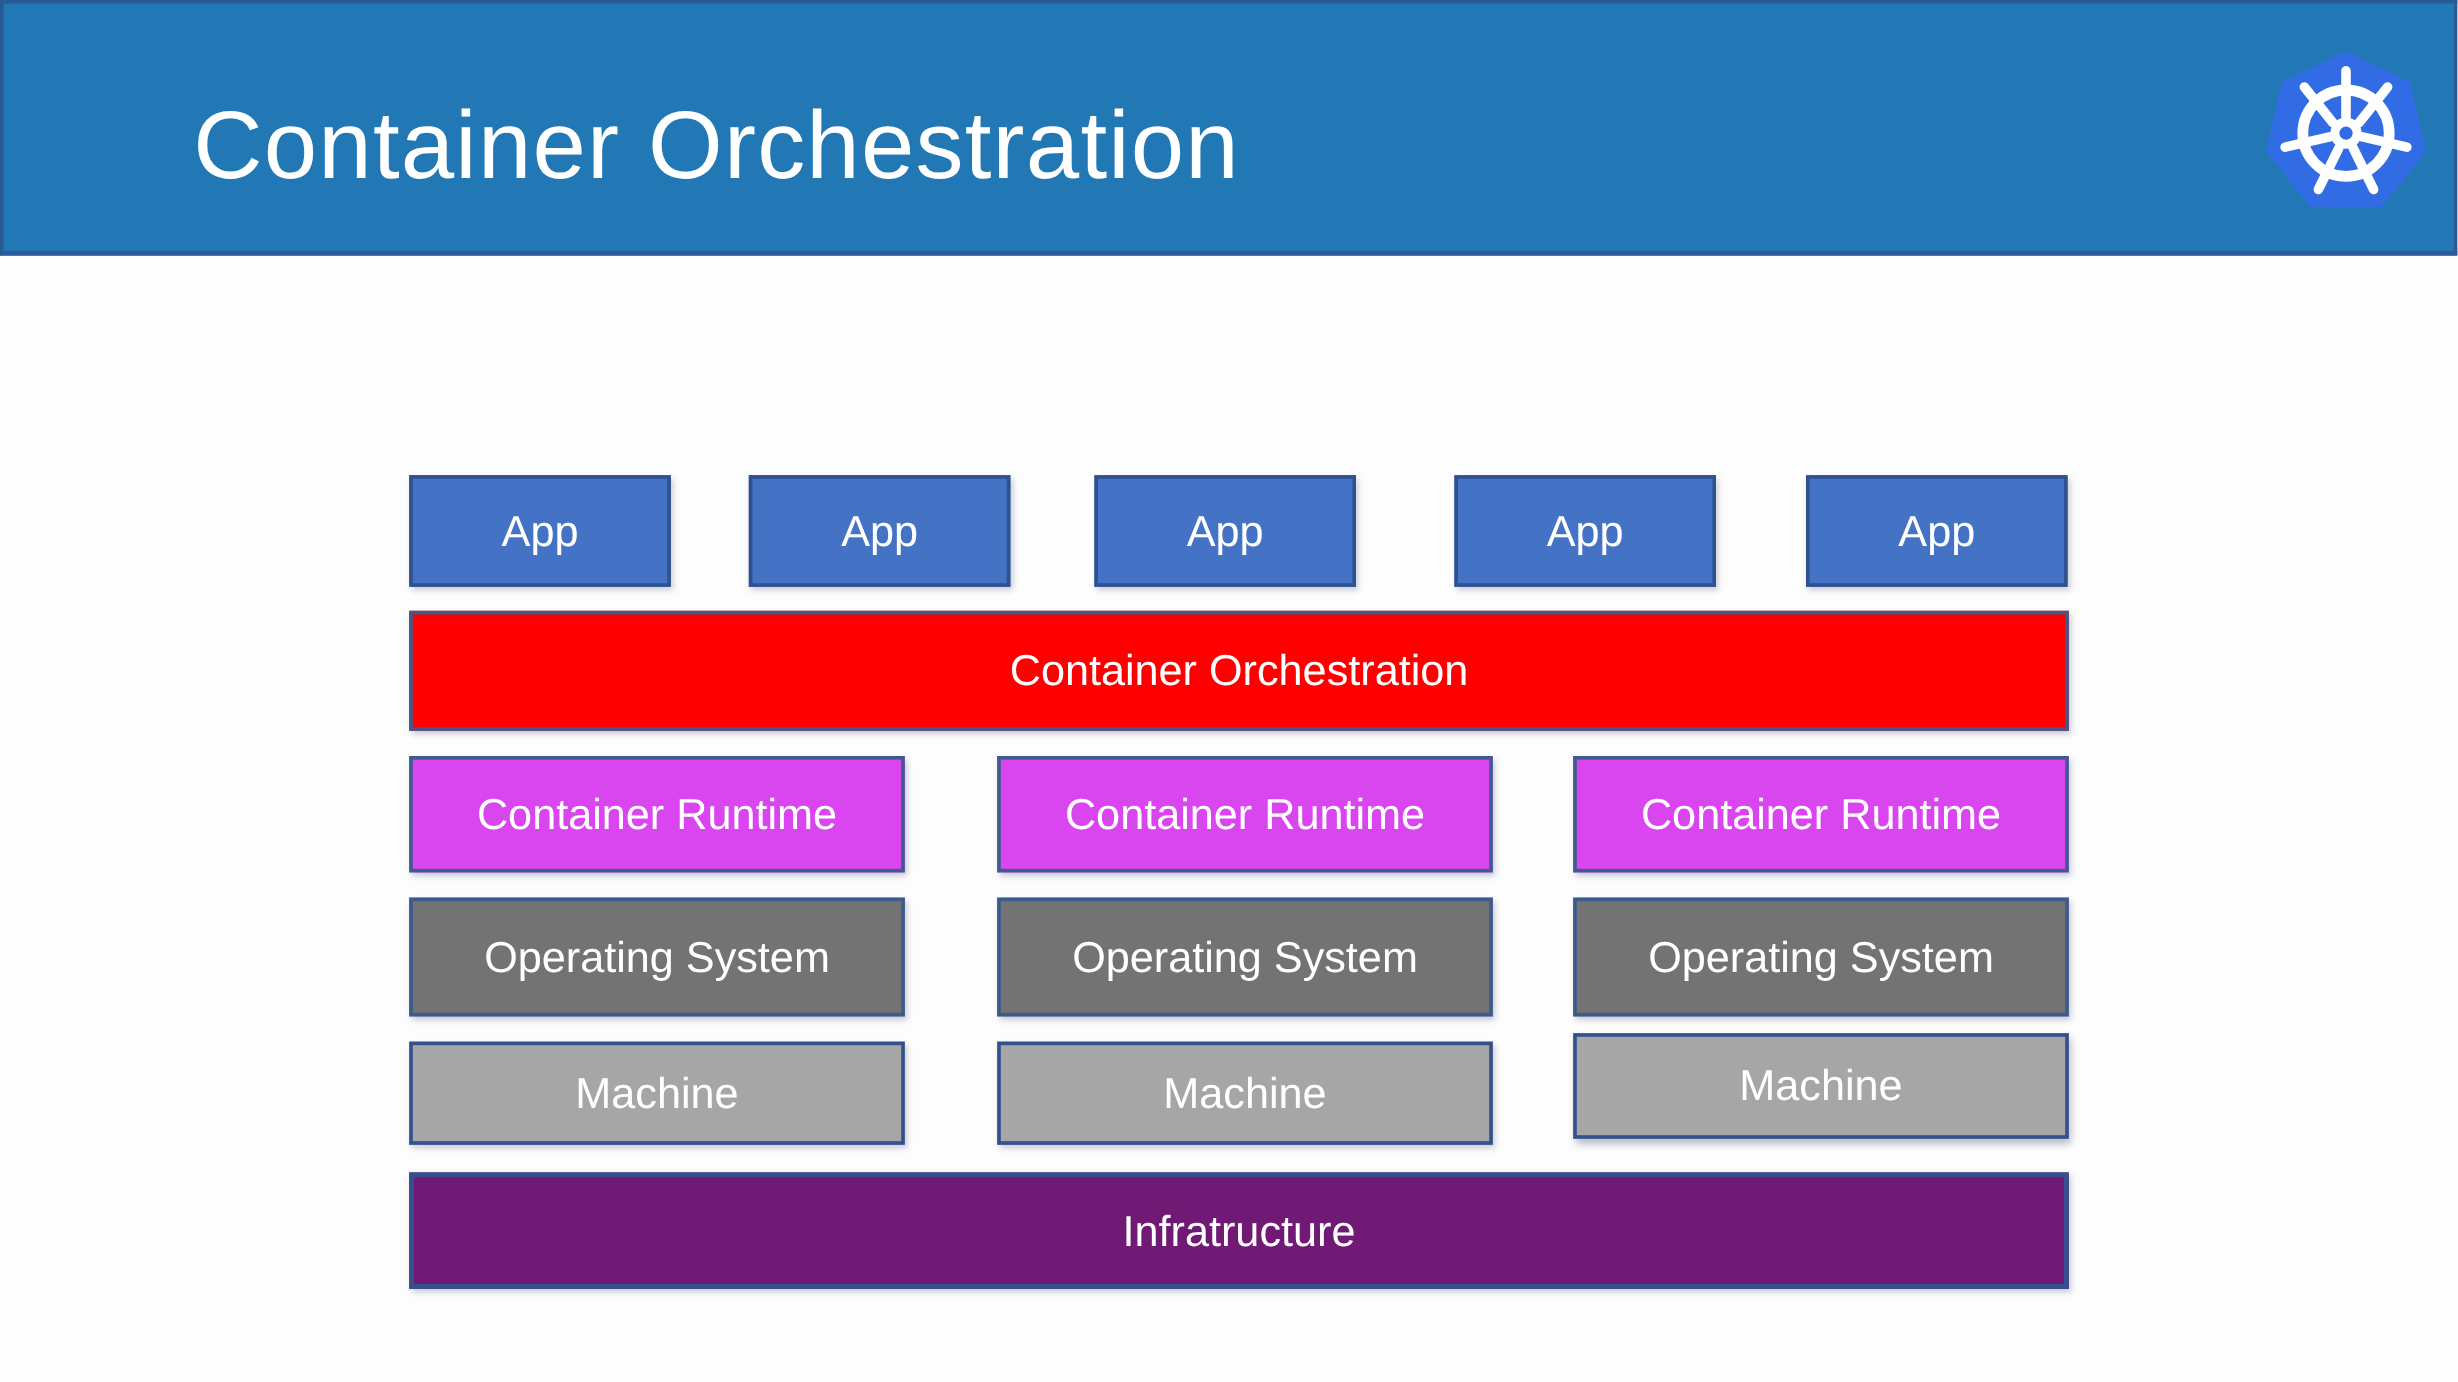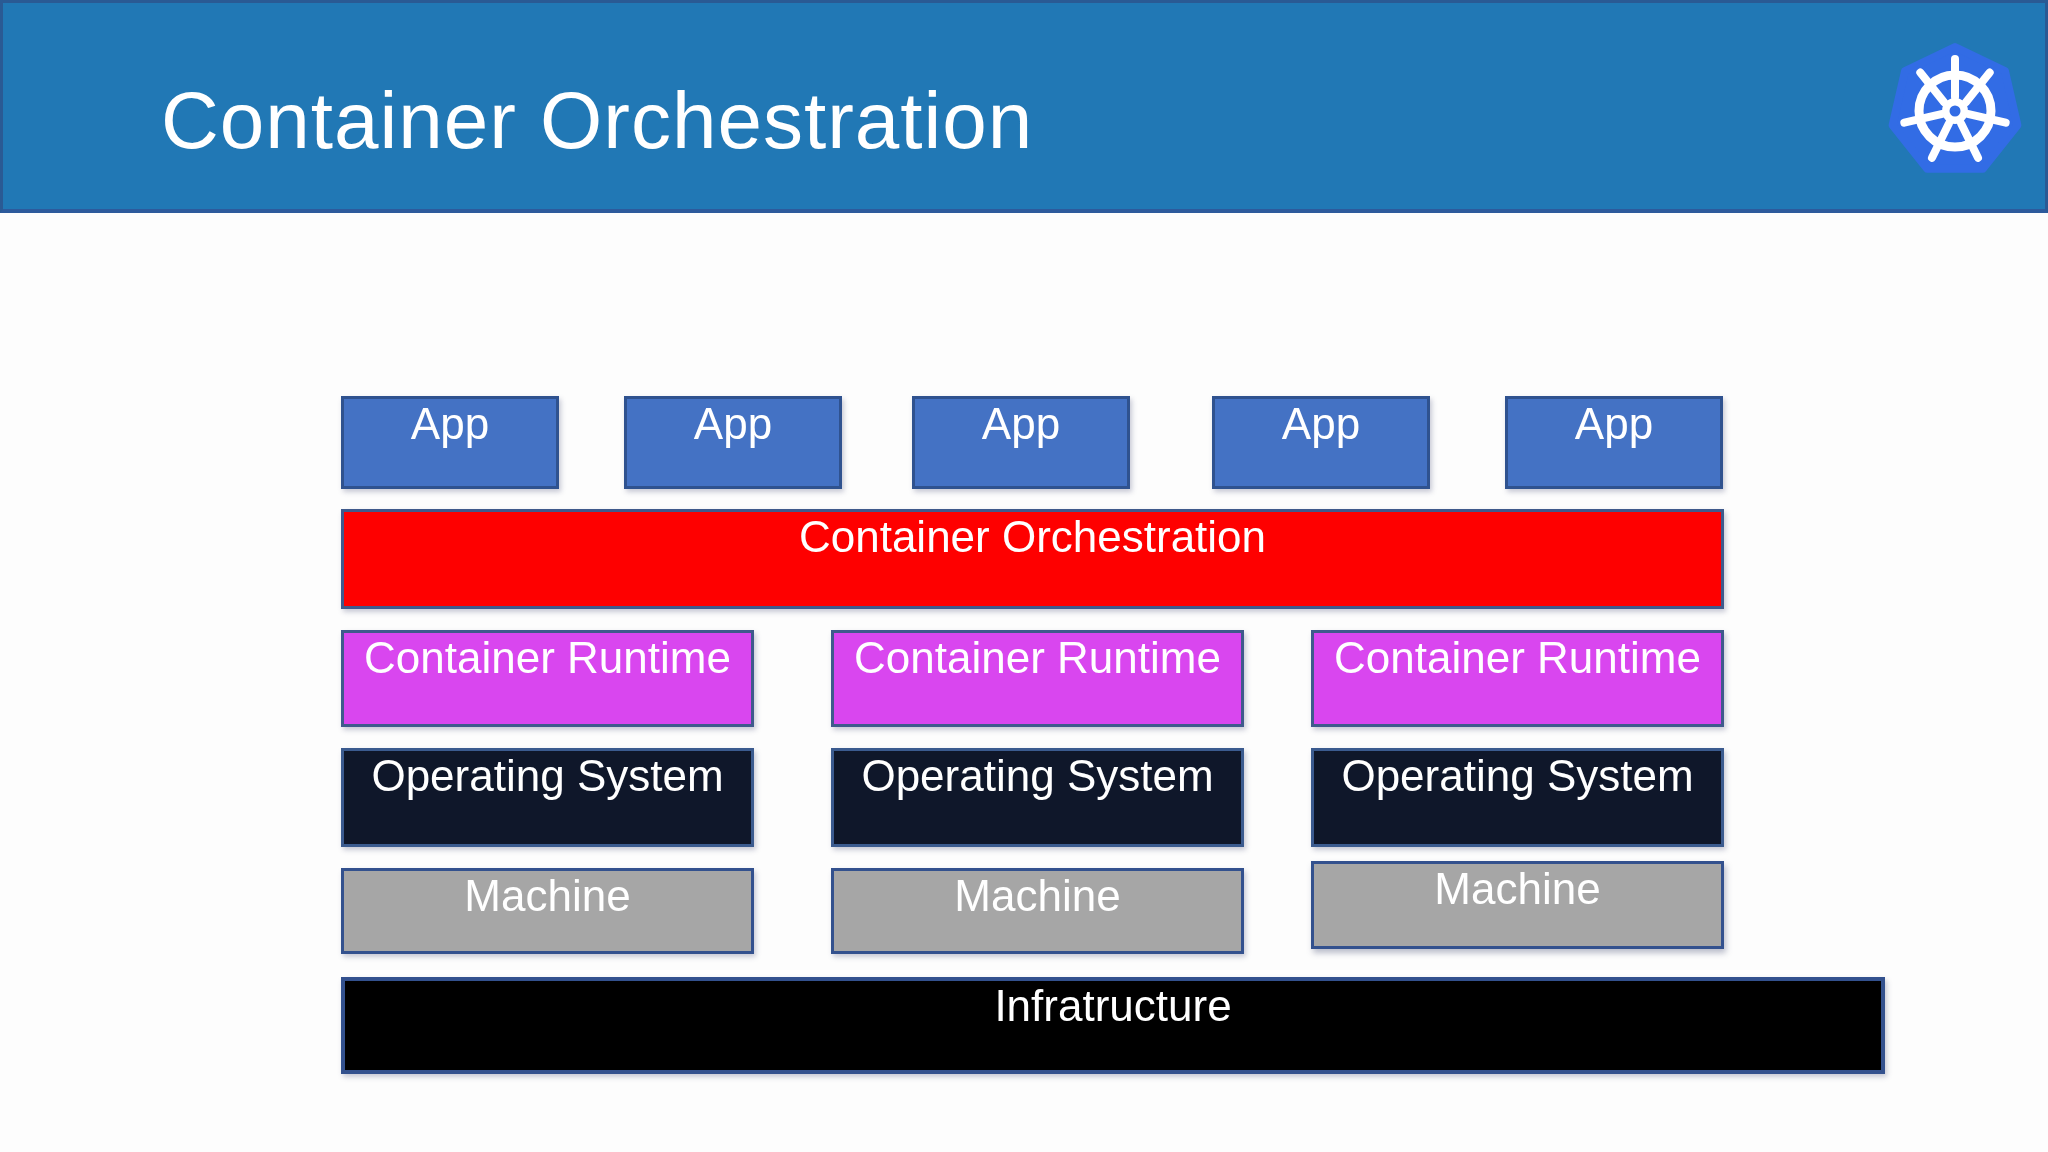--- a/index.html
+++ b/index.html
@@ -43,24 +43,24 @@
     top: 28px;
     width: 160px;
     height: 160px;
   }
 
   
   .box {
     position: absolute;
     box-sizing: border-box;
     display: flex;
-    align-items: flex-start;
+    align-items: center;
     justify-content: center;
     color: #ffffff;
-    font-size: 44px;
+    font-size: 36px;
     text-align: center;
     box-shadow: 2px 3px 5px rgba(60, 70, 110, 0.28);
   }
   .app-box {
     background: #4472c4;
     border: 3px solid #2f528f;
     top: 396px;
     width: 218px;
     height: 93px;
   }
@@ -73,44 +73,44 @@
     height: 100px;
   }
   .runtime-box {
     background: #d946ef;
     border: 3px solid #3f5a8c;
     top: 630px;
     width: 413px;
     height: 97px;
   }
   .os-box {
-    background: #0f172a;
+    background: #737373;
     border: 3px solid #3b5b8f;
     top: 748px;
     width: 413px;
     height: 99px;
   }
   .machine-box {
     background: #a6a6a6;
     border: 3px solid #33518e;
     top: 868px;
     width: 413px;
     height: 86px;
   }
   .machine-box.raised {
     top: 861px;
     height: 88px;
     box-shadow: 2px 4px 6px rgba(60, 70, 110, 0.35);
   }
   .infra-bar {
-    background: #000000;
+    background: #701a75;
     border: 4px solid #33518e;
     left: 341px;
     top: 977px;
-    width: 1544px;
+    width: 1383px;
     height: 97px;
   }
 
   .col-1 { left: 341px; }
   .col-2 { left: 831px; }
   .col-3 { left: 1311px; }
 
   .app-1 { left: 341px; }
   .app-2 { left: 624px; }
   .app-3 { left: 912px; }

